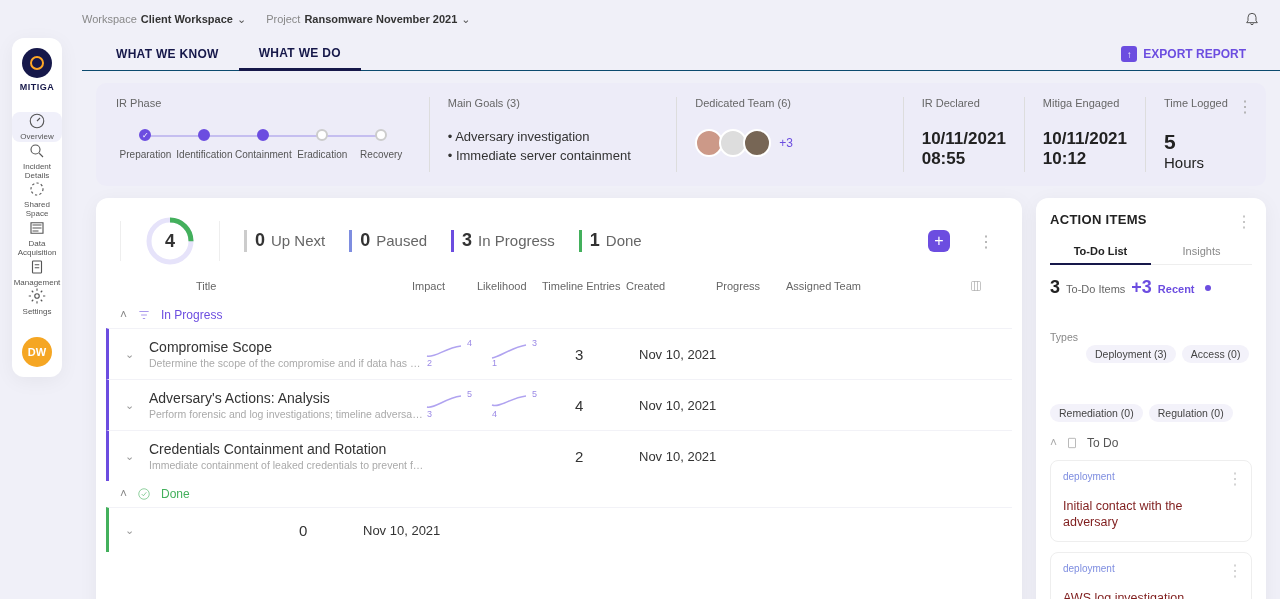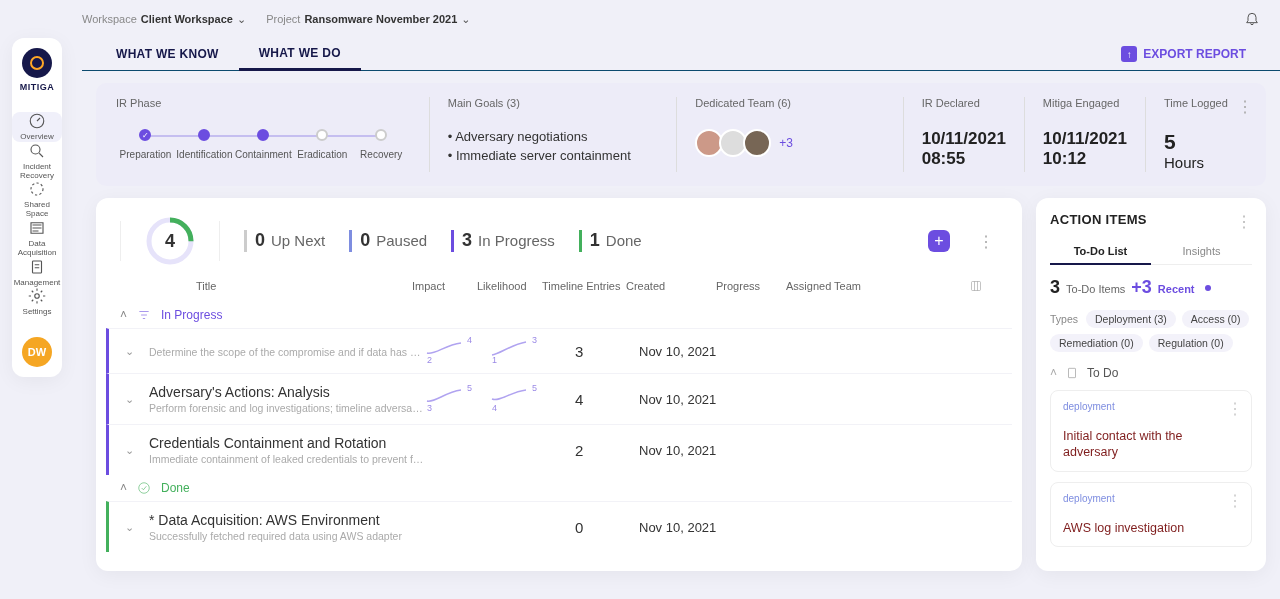--- a/index.html
+++ b/index.html
@@ -136,21 +136,21 @@
     .ap-dots { position: absolute; right: 14px; top: 14px; color: #bbb; cursor: pointer; }
     .ap-tabs { display: flex; margin-top: 12px; border-bottom: 1px solid #eee; font-size: 11px; }
     .ap-tab { padding: 6px 0; flex: 1; text-align: center; color: #888; cursor: pointer; }
     .ap-tab.active { color: #222; font-weight: 600; border-bottom: 2px solid #16184a; margin-bottom: -1px; }
     .ap-summary { display: flex; align-items: baseline; gap: 6px; padding: 12px 0; font-size: 11px; color: #666; }
     .ap-summary .big { font-size: 18px; font-weight: 600; color: #222; }
     .ap-summary .recent { color: #6c4de0; font-weight: 600; }
     .ap-dot-ind { width: 6px; height: 6px; border-radius: 50%; background: #6c4de0; margin-left: 4px; align-self: center; }
     .ap-filters { display: flex; flex-wrap: wrap; gap: 6px; align-items: center; font-size: 10.5px; }
     .ap-filter-label { color: #888; margin-right: 2px; }
-    .chip { background: #f3f2fa; border-radius: 12px; padding: 3px 9px; color: #444; }
+    .chip { background: #f3f2fa; border-radius: 12px; padding: 3px 9px; color: #444; margin-top: 35px; }
     .ap-section { display: flex; align-items: center; gap: 8px; margin: 14px 0 10px; color: #555; font-size: 12px; }
     .ap-section .chev { color: #aaa; }
     .ap-card { border: 1px solid #eee; border-radius: 8px; padding: 10px 12px; margin-bottom: 10px; position: relative; }
     .ap-card-tag { font-size: 10px; color: #7e8de0; }
     .ap-card-text { font-size: 12.5px; color: #7f1d1d; margin-top: 16px; line-height: 1.3; }
     .ap-card-dots { position: absolute; right: 8px; top: 8px; color: #ccc; cursor: pointer; }
     svg.spark { width: 38px; height: 18px; }
     svg.spark path { stroke: #b0a3f0; stroke-width: 1.5; fill: none; }
   </style>
 </head>
@@ -167,21 +167,21 @@
         <circle cx="12" cy="12" r="9"></circle>
         <path d="M12 12l4-4"></path>
       </svg>
     <div class="nav-label">Overview</div>
   </div>
   <div class="nav-item">
     <svg viewBox="0 0 24 24">
         <circle cx="10" cy="10" r="6"></circle>
         <path d="M15 15l5 5"></path>
       </svg>
-    <div class="nav-label">Incident Recovery</div>
+    <div class="nav-label">Incident Details</div>
   </div>
   <div class="nav-item">
     <svg viewBox="0 0 24 24">
         <circle cx="12" cy="12" r="8" stroke-dasharray="3 3"></circle>
       </svg>
     <div class="nav-label">Shared Space</div>
   </div>
   <div class="nav-item">
     <svg viewBox="0 0 24 24">
         <path d="M6 8h12M6 12h12M6 16h8"></path>
@@ -257,21 +257,21 @@
             <span>Eradication</span>
           </div>
         <div class="phase upcoming">
             <div class="phase-dot"></div>
             <span>Recovery</span>
           </div>
       </div>
     </div>
     <div class="col goals-col">
       <div class="col-title">Main Goals (3)</div>
-      <div class="goal-item">• <span>Adversary negotiations</span></div>
+      <div class="goal-item">• <span>Adversary investigation</span></div>
       <div class="goal-item">• <span>Immediate server containment</span></div>
     </div>
     <div class="col team-col">
       <div class="col-title">Dedicated Team (6)</div>
       <div class="team-avatars">
         <div class="team-av" style="background:#c98"></div>
         <div class="team-av" style="background:#ddd"></div>
         <div class="team-av" style="background:#765"></div>
         <span class="team-more">+3</span>
       </div>
@@ -346,20 +346,21 @@
         <span class="chev">˄</span>
         <svg width="14" height="14" viewBox="0 0 24 24" stroke="#6c4de0" fill="none">
             <path d="M4 6h16M7 12h10M10 18h4"></path>
           </svg>
         <span>In Progress</span>
       </div>
 
       <div class="line-row accent">
         <div class="row-chev">⌄</div>
         <div class="row-main">
+          <div class="row-title">Compromise Scope</div>
           <div class="row-desc">Determine the scope of the compromise and if data has be...</div>
         </div>
         <div class="row-spark">
           <span class="spark-num" style="left:2px;bottom:-2px">2</span>
           <span class="spark-num" style="right:18px;top:-4px">4</span>
           <svg class="spark">
               <path d="M2 14 C10 16 20 6 36 4"></path>
             </svg>
         </div>
         <div class="row-spark">
@@ -413,24 +414,20 @@
         <span class="chev">˄</span>
         <svg width="14" height="14" viewBox="0 0 24 24" stroke="#43b05c" fill="none">
             <circle cx="12" cy="12" r="9"></circle>
             <path d="M8 12l3 3 5-6"></path>
           </svg>
         <span>Done</span>
       </div>
 
       <div class="line-row accent-done">
         <div class="row-chev">⌄</div>
-        <div class="row-main">
-          <div class="row-title">* Data Acquisition: AWS Environment</div>
-          <div class="row-desc">Successfully fetched required data using AWS adapter</div>
-        </div>
         <div class="row-spark"></div>
         <div class="row-spark"></div>
         <div class="row-tl">0</div>
         <div class="row-date">Nov 10, 2021</div>
       </div>
     </div>
 
     <div class="action-panel">
       <div class="ap-title">ACTION ITEMS</div>
       <div class="ap-dots">⋮</div>

